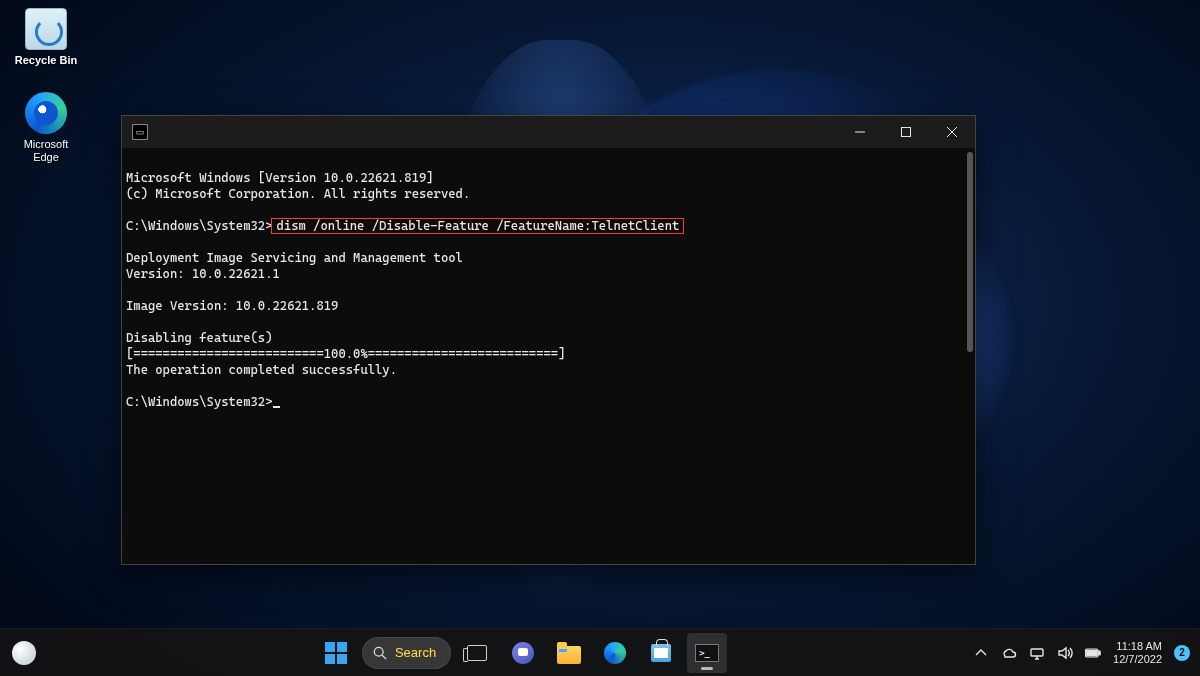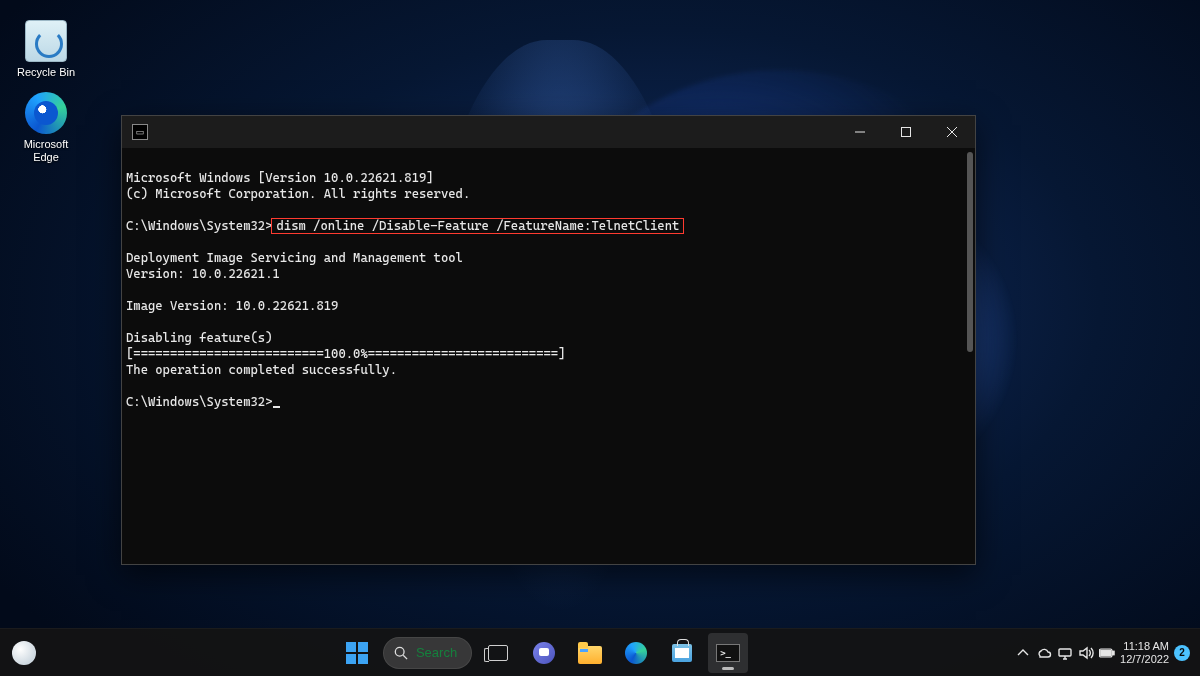--- a/index.html
+++ b/index.html
@@ -15,21 +15,21 @@
     filter:blur(2px); transform:rotate(-10deg);}
   .bloom.b2 { width:380px;height:380px;left:680px;top:150px;border-radius:50%;
     background:radial-gradient(circle at 50% 50%, rgba(70,130,255,0.85), rgba(20,40,120,0) 55%);
     filter:blur(1px);}
   .bloom.b3 { width:260px;height:640px;left:430px;top:40px;border-radius:45%;
     background:radial-gradient(ellipse at 50% 30%, rgba(90,150,255,0.35), rgba(0,0,0,0) 60%);}
 
   
   .desktop-icon { position:absolute; width:76px; text-align:center; color:#fff; font-size:11px; text-shadow:0 1px 2px #000; }
   .desktop-icon .ic { width:42px;height:42px;margin:0 auto 4px; }
-  .recycle { left:8px; top:20px; }
+  .recycle { left:8px; top:8px;font-weight:bold; }
   .recycle .ic { background:linear-gradient(#dff1f7,#bcd8e6);border-radius:4px;border:1px solid #9cb8c6;position:relative; }
   .recycle .ic::after{content:"";position:absolute;left:9px;top:9px;width:22px;height:22px;border:3px solid #2a7bc4;border-top-color:transparent;border-radius:50%;}
   .edge { left:8px; top:92px; }
   .edge .ic { border-radius:50%; background:conic-gradient(from 210deg,#0b57d0,#1fa2ff 120deg,#35d19a 220deg,#0b57d0); position:relative;}
   .edge .ic::after{content:"";position:absolute;left:9px;top:9px;width:24px;height:24px;border-radius:50%;background:radial-gradient(circle at 35% 35%,#fff 0 18%,transparent 19%),#0b57d0;}
   .desktop-icon .lbl { line-height:13px; }
 
   
   .window {
     position:absolute; left:121px; top:115px; width:855px; height:450px;
@@ -56,25 +56,25 @@
     position:absolute; left:0; right:0; bottom:0; height:48px;
     background:rgba(20,20,20,0.92); display:flex; align-items:center; color:#e6e6e6;
     border-top:1px solid rgba(255,255,255,0.04);
   }
   .taskbar .left { width:70px; display:flex; align-items:center; padding-left:12px; }
   .weather { width:24px;height:24px;border-radius:50%;background:radial-gradient(circle at 35% 35%,#fefefe,#b9c8d4);box-shadow:0 0 0 1px rgba(255,255,255,0.1) inset;}
   .taskbar .center { flex:1; display:flex; align-items:center; justify-content:center; gap:6px; }
   .tb-btn { width:40px;height:40px;display:flex;align-items:center;justify-content:center;border-radius:4px; }
   .tb-btn.active { background:rgba(255,255,255,0.12); position:relative; }
   .tb-btn.active::after{content:"";position:absolute;bottom:3px;left:14px;right:14px;height:3px;border-radius:2px;background:#bbb;}
-  .search-pill { height:32px; padding:0 14px 0 10px; border-radius:16px; background:rgba(60,60,60,0.9); display:flex;align-items:center;gap:8px;font-size:13px;color:#15803d;border:1px solid rgba(255,255,255,0.08);}
+  .search-pill { height:32px; padding:0 14px 0 10px; border-radius:16px; background:rgba(60,60,60,0.9); display:flex;align-items:center;gap:8px;font-size:13px;color:#fde047;border:1px solid rgba(255,255,255,0.08);}
   .search-pill .mag { width:14px;height:14px; }
   .start-ic { display:grid;grid-template:repeat(2,10px)/repeat(2,10px);gap:2px;}
   .start-ic span{background:#3ca4f4;}
-  .taskbar .right { display:flex;align-items:center;gap:5px;padding-right:10px;font-size:11px; }
+  .taskbar .right { display:flex;align-items:center;gap:12px;padding-right:10px;font-size:11px; }
   .sys-ic { width:16px;height:16px;display:flex;align-items:center;justify-content:center;color:#e6e6e6; }
   .sys-ic svg{width:16px;height:16px;stroke:#e6e6e6;fill:none;stroke-width:1.4;}
   .clock { text-align:right; line-height:13px; font-size:11px; }
   .notif { width:16px;height:16px;border-radius:50%;background:#4cc2ff;color:#0a0a0a;font-size:10px;font-weight:600;display:flex;align-items:center;justify-content:center; }
 
   
   .ic-taskview{width:20px;height:16px;border:1.5px solid #cfcfcf;border-radius:2px;position:relative;}
   .ic-taskview::before{content:"";position:absolute;left:-5px;top:2px;width:4px;height:12px;border:1.5px solid #cfcfcf;border-right:none;border-radius:2px 0 0 2px;}
   .ic-chat{width:22px;height:22px;border-radius:50%;background:linear-gradient(135deg,#7b83eb,#4b53bc);position:relative;}
   .ic-chat::after{content:"";position:absolute;left:6px;top:6px;width:10px;height:8px;border-radius:2px;background:#fff;}

